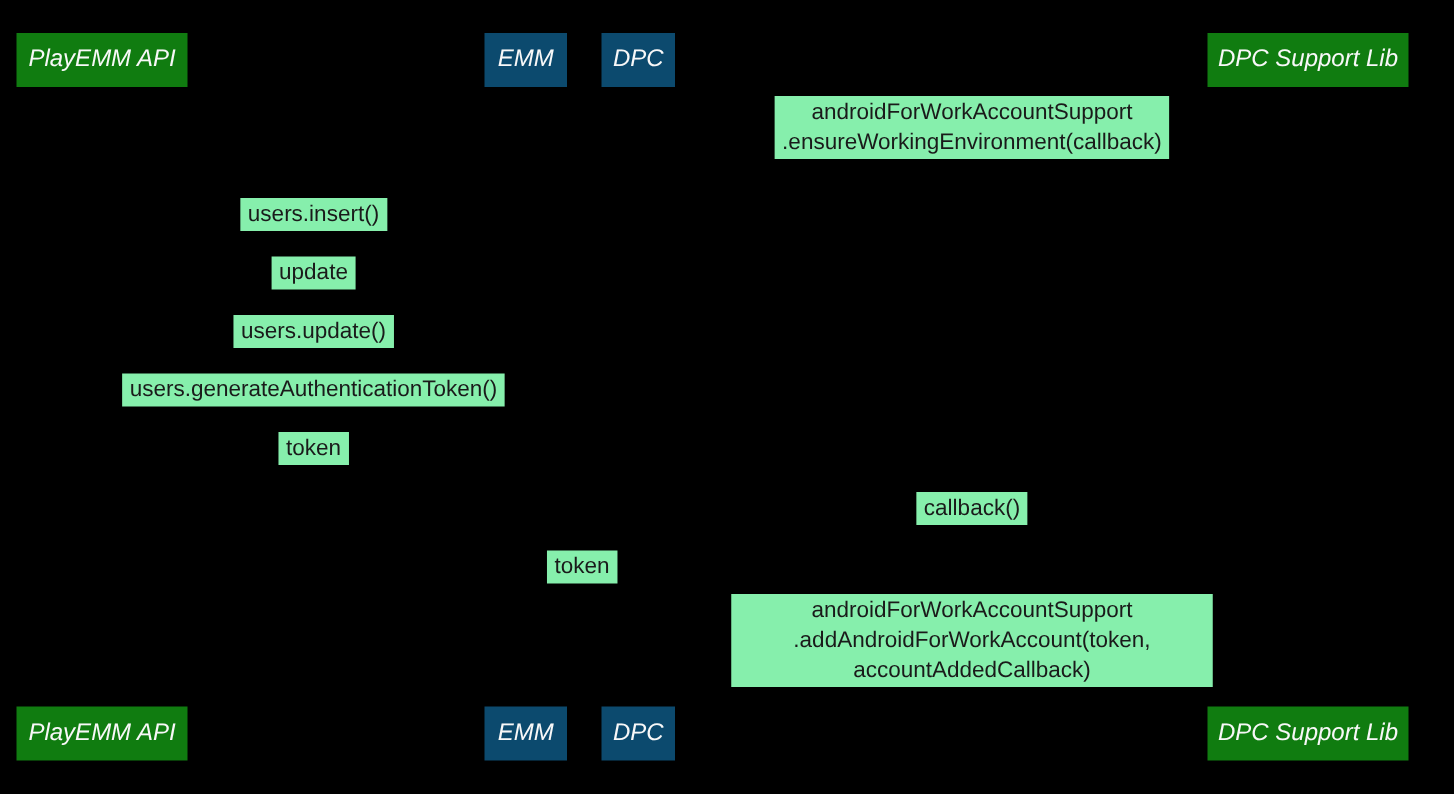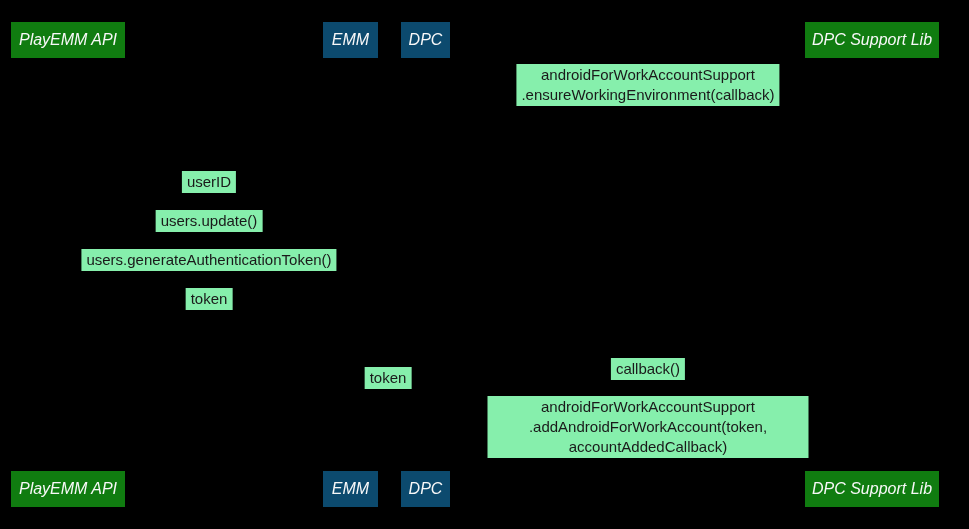--- a/index.html
+++ b/index.html
@@ -49,37 +49,38 @@
     white-space: pre-line;
     text-align: center;
     box-sizing: border-box;
   }
   .msg-0 { left: 648px; top: 64px;  }
   .msg-1 { left: 209px; top: 132px; }
   .msg-2 { left: 209px; top: 171px; }
   .msg-3 { left: 209px; top: 210px; }
   .msg-4 { left: 209px; top: 249px; }
   .msg-5 { left: 209px; top: 288px; }
-  .msg-6 { left: 648px; top: 328px; margin-top: 30px; }
+  .msg-6 { left: 648px; top: 328px; }
   .msg-7 { left: 388px; top: 367px; }
   .msg-8 { left: 648px; top: 396px; }
 </style>
 </head>
 <body>
 
 <div class="stage">
 
   <div class="actor green playemm-top">PlayEMM API</div>
   <div class="actor blue emm-top">EMM</div>
   <div class="actor blue dpc-top">DPC</div>
   <div class="actor green support-top">DPC Support Lib</div>
 
   <div class="msg msg-0">androidForWorkAccountSupport
 .ensureWorkingEnvironment(callback)</div>
-  <div class="msg msg-2">userID</div>
+  <div class="msg msg-1">users.insert()</div>
+  <div class="msg msg-2">update</div>
   <div class="msg msg-3">users.update()</div>
   <div class="msg msg-4">users.generateAuthenticationToken()</div>
   <div class="msg msg-5">token</div>
   <div class="msg msg-6">callback()</div>
   <div class="msg msg-7">token</div>
   <div class="msg msg-8">androidForWorkAccountSupport
 .addAndroidForWorkAccount(token, accountAddedCallback)</div>
 
   <div class="actor green playemm-bot">PlayEMM API</div>
   <div class="actor blue emm-bot">EMM</div>

